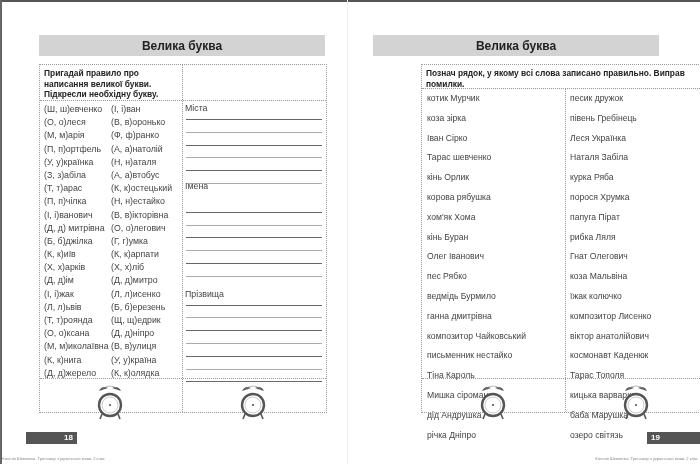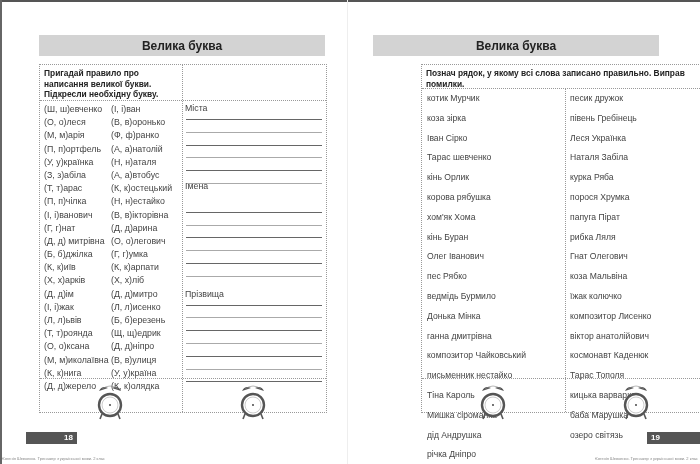--- a/index.html
+++ b/index.html
@@ -88,24 +88,20 @@
         </div>
         <div class="word-row">
           <span class="wl">(П, п)чілка</span>
           <span>(Н, н)естайко</span>
         </div>
         <div class="word-row">
           <span class="wl">(І, і)ванович</span>
           <span>(В, в)ікторівна</span>
         </div>
         <div class="word-row">
-          <span class="wl">(Г, г)нат</span>
-          <span>(Д, д)арина</span>
-        </div>
-        <div class="word-row">
           <span class="wl">(Д, д) митрівна</span>
           <span>(О, о)легович</span>
         </div>
         <div class="word-row">
           <span class="wl">(Б, б)джілка</span>
           <span>(Г, г)умка</span>
         </div>
         <div class="word-row">
           <span class="wl">(К, к)иїв</span>
           <span>(К, к)арпати</span>
@@ -213,21 +209,20 @@
         <div class="rrow">коза зірка</div>
         <div class="rrow">Іван Сірко</div>
         <div class="rrow">Тарас шевченко</div>
         <div class="rrow">кінь Орлик</div>
         <div class="rrow">корова рябушка</div>
         <div class="rrow">хом'як Хома</div>
         <div class="rrow">кінь Буран</div>
         <div class="rrow">Олег Іванович</div>
         <div class="rrow">пес Рябко</div>
         <div class="rrow">ведмідь Бурмило</div>
-        <div class="rrow">Донька Мінка</div>
         <div class="rrow">ганна дмитрівна</div>
         <div class="rrow">композитор Чайковський</div>
         <div class="rrow">письменник нестайко</div>
         <div class="rrow">Тіна Кароль</div>
         <div class="rrow">Мишка сіроманка</div>
         <div class="rrow">дід Андрушка</div>
         <div class="rrow">річка Дніпро</div>
       </div>
     <div class="cell rlist" id="right-col2" style="left:143px;top:24px;width:143px;">
         <div class="rrow">песик дружок</div>

